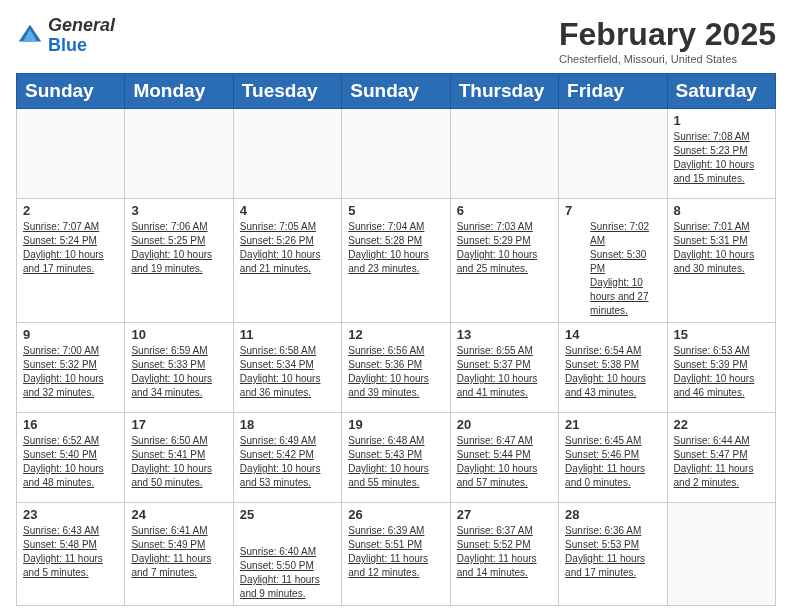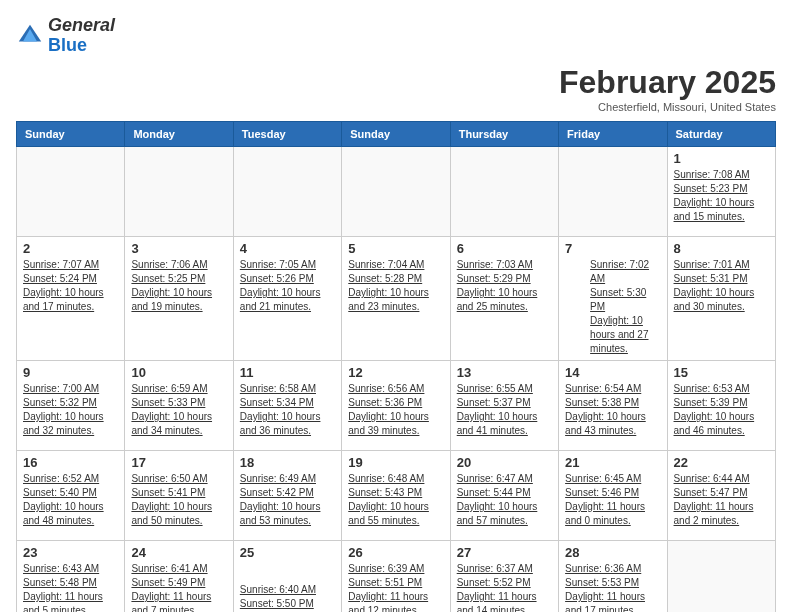--- a/index.html
+++ b/index.html
@@ -26,41 +26,39 @@
       font-weight: bold;
       line-height: 1.1;
     }
     .logo-general { color: #333; font-style: italic; }
     .logo-blue { color: #1a6fc4; }
     .logo-icon {
       width: 28px;
       height: 28px;
     }
     .title-area {
-      text-align: right;
-      margin-top: 48px;
     }
     .month-title {
       font-size: 32px;
       font-weight: bold;
       color: #333;
     }
     .location-title {
       font-size: 11px;
       color: #555;
     }
     .calendar {
       width: 100%;
       border-collapse: collapse;
       border: 1px solid #ccc;
     }
     .calendar th {
       background-color: #2a6db5;
       color: #fff;
-      font-size: 11px;
+      font-size: 19px;
       font-weight: bold;
       padding: 6px 8px;
       text-align: left;
       border: 1px solid #1a5a9a;
     }
     .calendar td {
       width: 108px;
       vertical-align: top;
       padding: 4px 6px;
       border: 1px solid #ccc;

